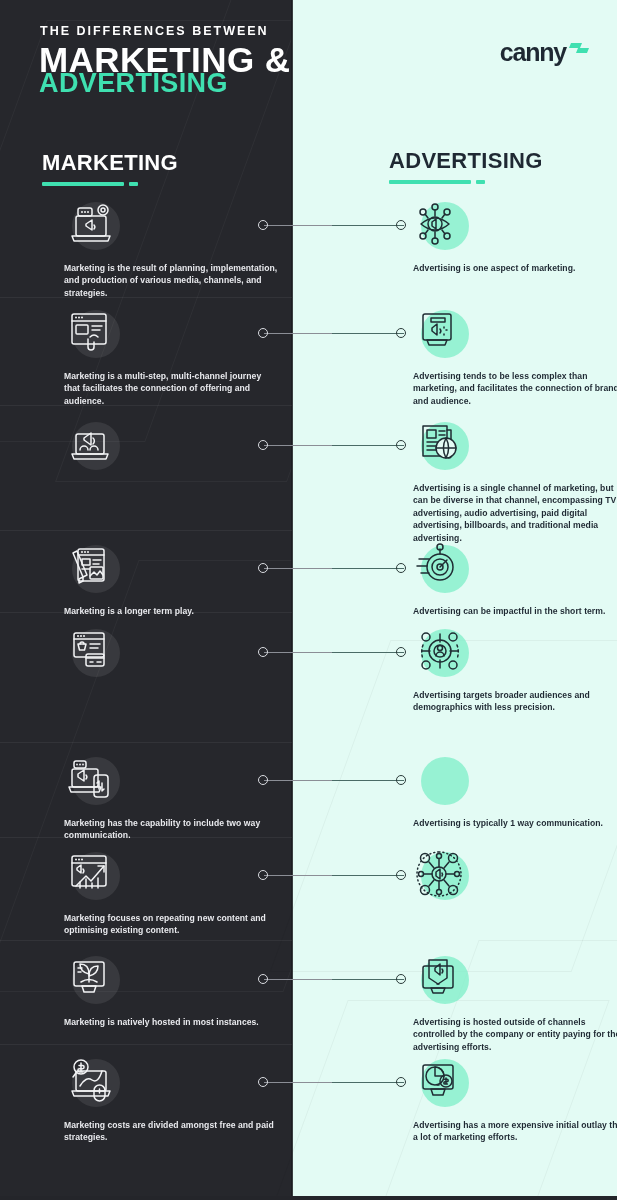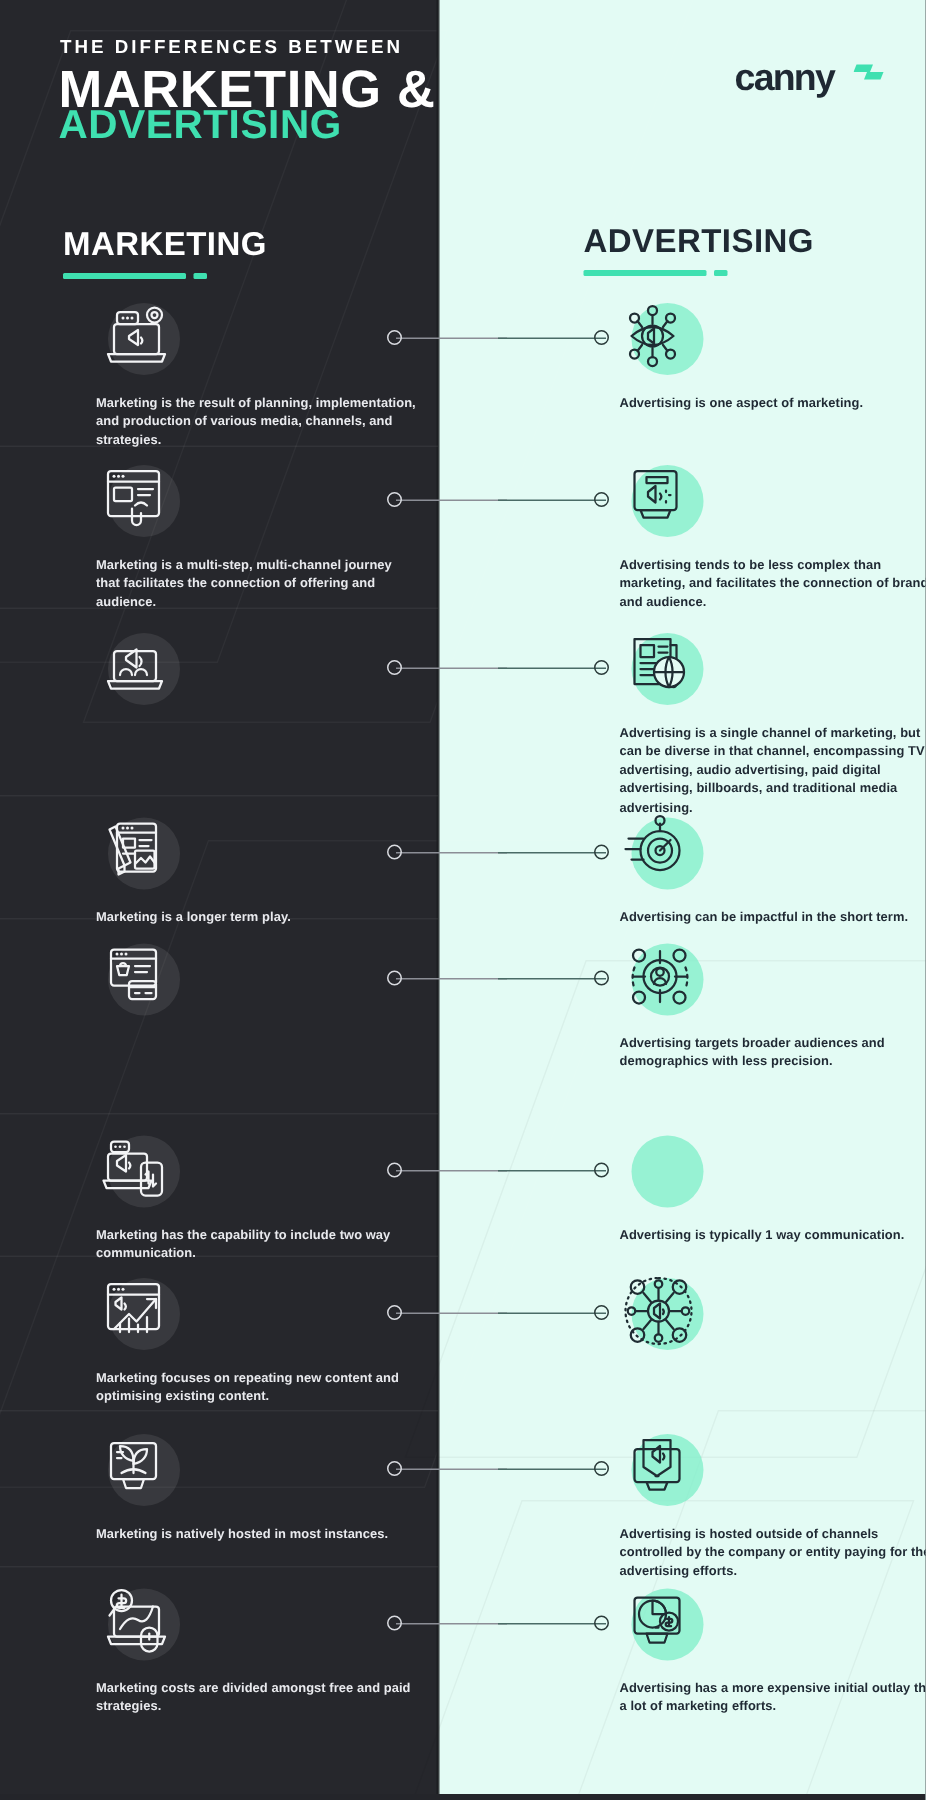--- a/index.html
+++ b/index.html
@@ -38,21 +38,21 @@
   #header-line1{
     position:absolute;left:39px;top:40px;
     color:#ffffff;font-size:35px;font-weight:bold;letter-spacing:.4px;
   }
   #header-line2{
     position:absolute;left:39px;top:68px;
     color:#3fe0b0;font-size:27px;font-weight:bold;letter-spacing:.4px;
   }
 
   
-  #brand{position:absolute;right:26px;top:38px;display:flex;align-items:center;gap:13px;}
+  #brand{position:absolute;right:26px;top:38px;display:flex;align-items:center;gap:3px;}
   #brand-word{color:#1f2933;font-size:25px;font-weight:bold;letter-spacing:-1.2px;}
   #brand-mark{display:block;margin-bottom:9px;}
 
   
   .col-head{position:absolute;}
   #col-head-left{left:42px;top:150px;}
   #col-head-right{left:389px;top:148px;}
   .col-head-title{font-size:22px;font-weight:bold;letter-spacing:.3px;}
   #col-head-left .col-head-title{color:#ffffff;}
   #col-head-right .col-head-title{color:#1f2933;}

